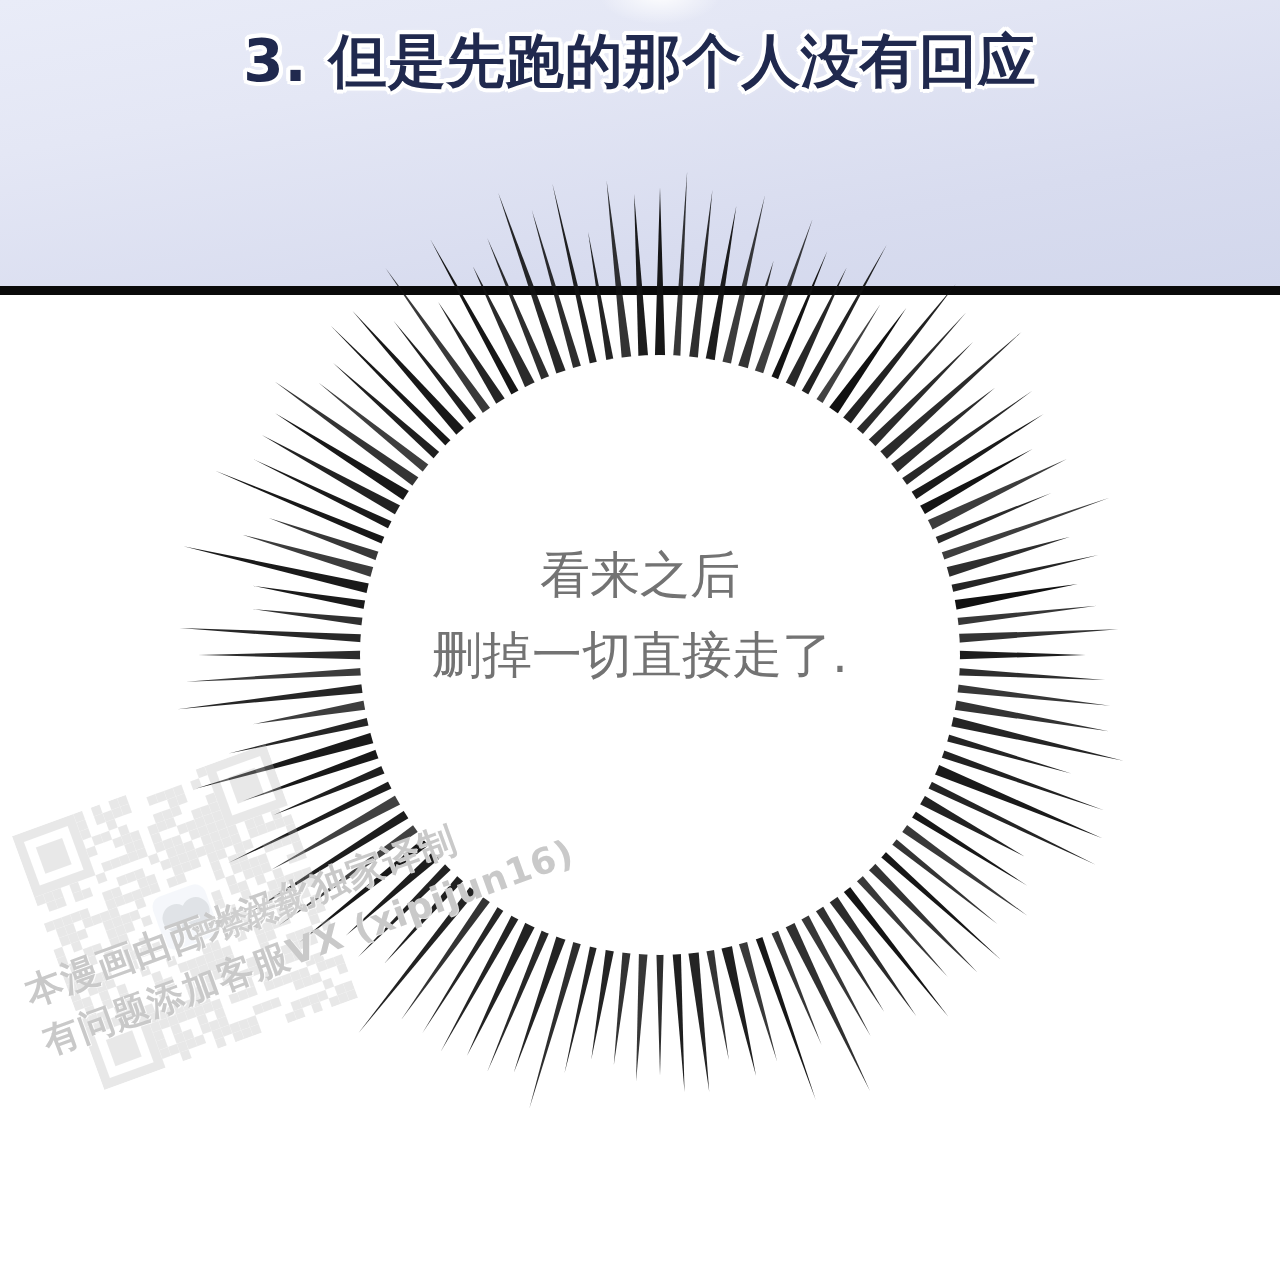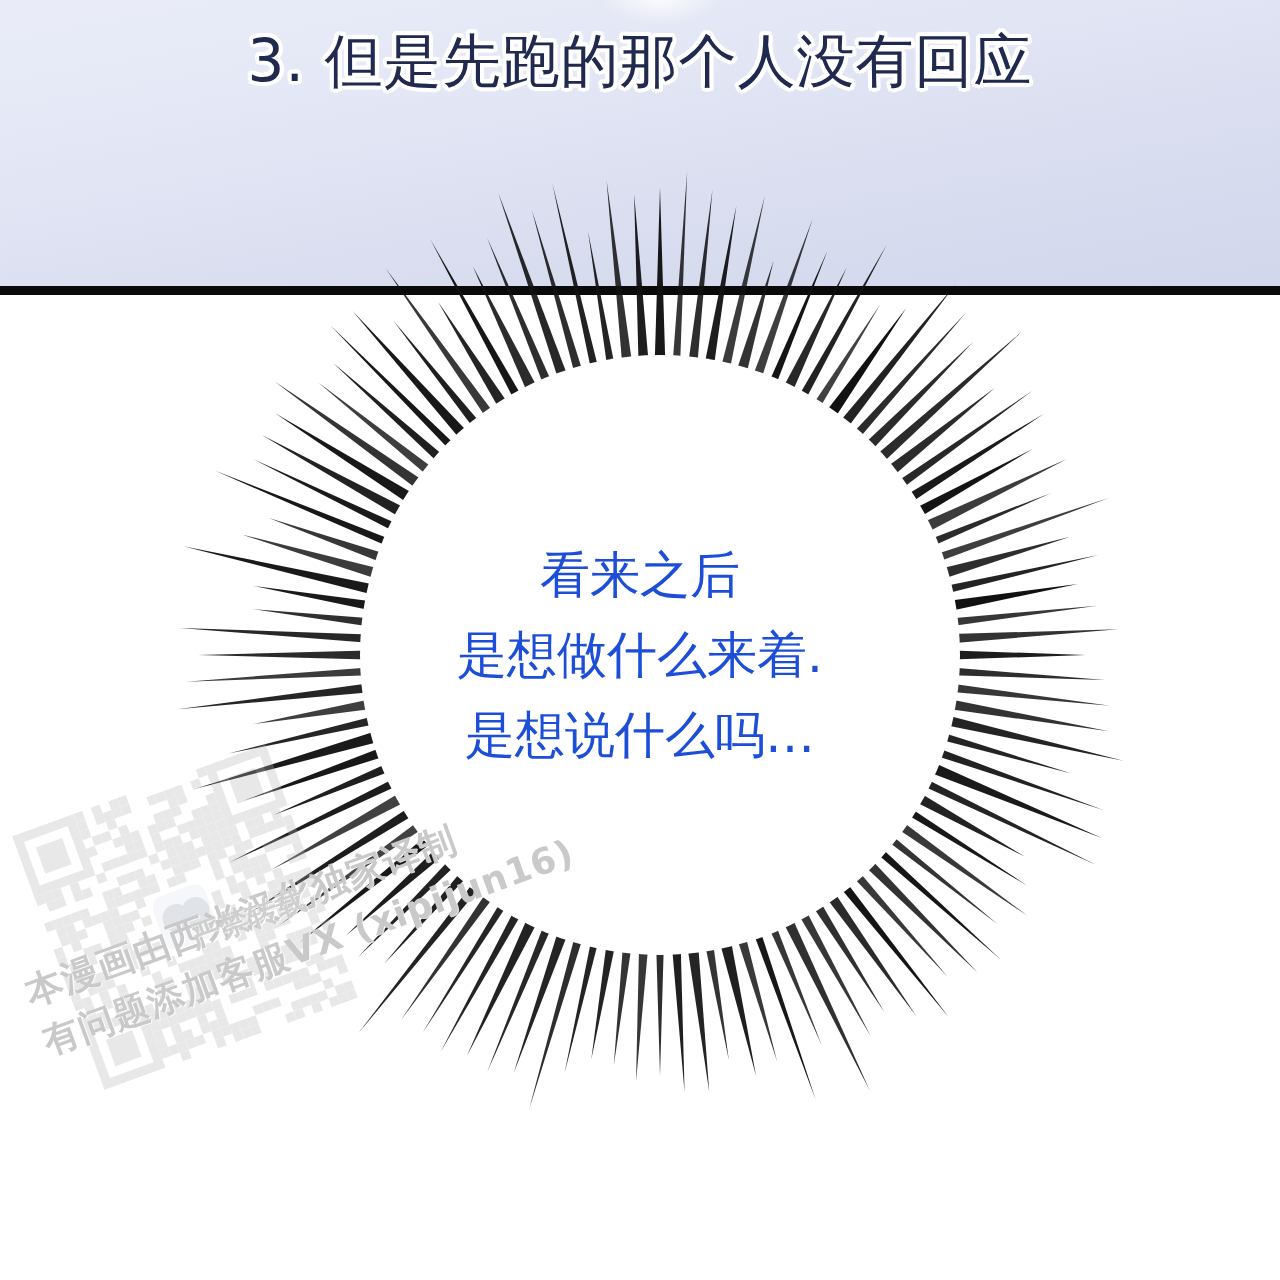--- a/index.html
+++ b/index.html
@@ -51,21 +51,21 @@
 
   .narration-text {
     position: absolute;
     left: 0;
     top: 22px;
     width: 1280px;
     text-align: center;
     color: #20294e;
     font-size: 58px;
     line-height: 78px;
-    font-weight: 400;
+    font-weight: 700;
     letter-spacing: 1px;
     text-shadow:
       -3px -3px 0 #fff,  3px -3px 0 #fff,
       -3px  3px 0 #fff,  3px  3px 0 #fff,
       -4px  0   0 #fff,  4px  0   0 #fff,
        0   -4px 0 #fff,  0    4px 0 #fff,
       -2px -4px 0 #fff,  2px -4px 0 #fff,
       -4px -2px 0 #fff,  4px  2px 0 #fff,
        0    0   7px #fff;
     white-space: nowrap;
@@ -86,21 +86,21 @@
   }
   .burst-wrap svg { display: block; }
 
   
   .balloon-text {
     position: absolute;
     left: 330px;
     top: 535px;
     width: 620px;
     text-align: center;
-    color: #1d4ed8;
+    color: #737373;
     font-size: 50px;
     line-height: 80px;
     font-weight: 500;
     z-index: 6;
     white-space: nowrap;
   }
 
   
   .watermark {
     position: absolute;
@@ -293,22 +293,21 @@
           <path d="M 632.26 364.28 L 606.55 180.60 L 622.35 365.39 Z" fill="#111111" opacity="0.86"></path>
           <path d="M 648.67 363.18 L 634.12 194.08 L 638.58 363.74 Z" fill="#111111" opacity="0.95"></path>
         </g>
 
     <circle id="balloon-core" cx="660" cy="655" r="300" fill="#ffffff"></circle>
       </svg>
   </div>
 
   <div class="balloon-text">
     <div>看来之后</div>
-    <div>是想做什么来着.</div>
-    <div>是想说什么吗…</div>
+    <div>删掉一切直接走了.</div>
   </div>
 
   <div class="watermark">
     <div class="wm-qr">
       <svg id="qr-svg" width="270" height="270" viewBox="0 0 29 29" xmlns="http://www.w3.org/2000/svg">
         <rect width="29" height="29" fill="#ffffff" fill-opacity="0"></rect>
         <g id="qr-cells" fill="#b6b6b6">
             <rect x="7" y="0" width="1" height="1"></rect>
             <rect x="9" y="0" width="1" height="1"></rect>
             <rect x="11" y="0" width="1" height="1"></rect>

